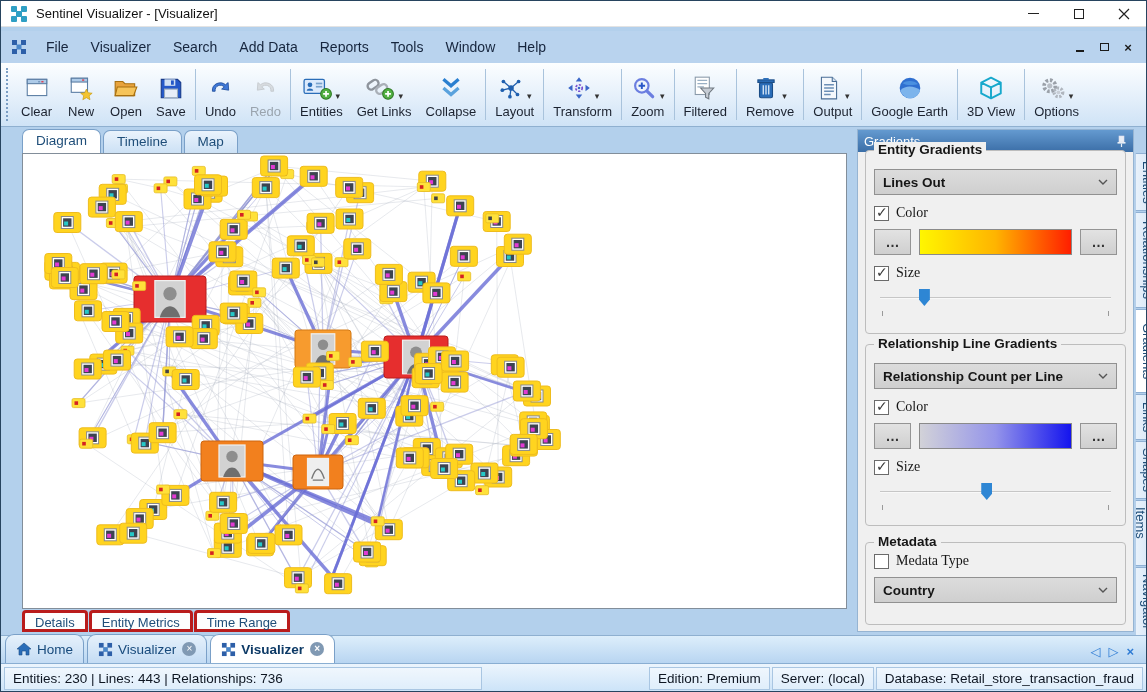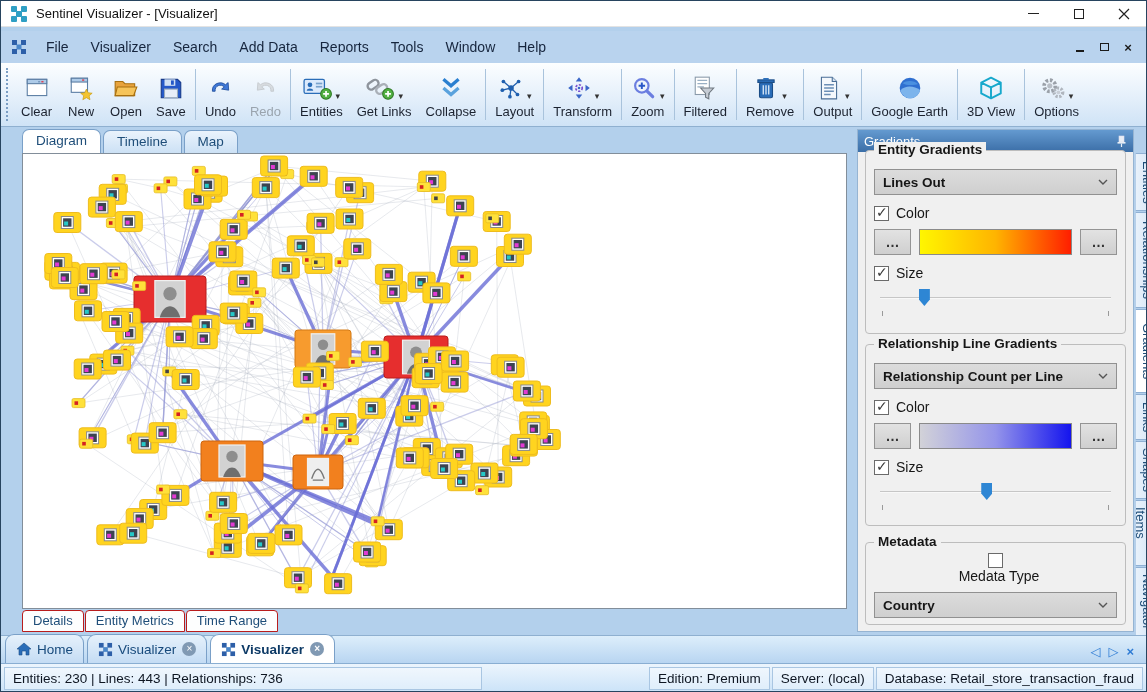--- a/index.html
+++ b/index.html
@@ -38,34 +38,34 @@
 
   
   .workspace{position:absolute;top:126px;left:13px;width:1147px;height:508px;background:#b3d0ec;}
   .tabstrip{position:absolute;left:8px;top:2px;height:24px;display:flex;align-items:flex-end;}
   .tab{height:23px;padding:3px 13px 0;margin-right:2px;font-size:13.5px;color:#1f4e79;background:linear-gradient(#eaf3fc,#cce1f5);border:1px solid #7aa0c8;border-bottom:none;border-radius:7px 7px 0 0;}
   .tab.active{background:#fff;height:24px;}
   .canvas{position:absolute;left:8px;top:26px;width:825px;height:456px;background:#fff;border:1px solid #828e9a;}
   .canvas svg{display:block;}
 
   .bottom-tabs{position:absolute;left:8px;top:483px;display:flex;}
-  .btab{height:22px;padding:2px 10px 0;margin-right:1px;font-size:13px;color:#1f4e79;background:#fdfefe;border:1px solid #b91c1c;border-radius:4px 4px 0 0;}
+  .btab{height:22px;padding:2px 10px 0;margin-right:1px;font-size:13px;color:#1f4e79;background:#fdfefe;border:3px solid #b91c1c;border-radius:4px 4px 0 0;}
 
   
   .right-panel{position:absolute;left:843px;top:2px;width:277px;height:503px;background:#f0f0f0;border:1px solid #96b4d2;}
   .panel-header{height:22px;background:linear-gradient(#649ad0,#3b6ea7);color:#fff;font-size:13px;display:flex;align-items:center;padding:0 6px;}
   .panel-header .spacer{flex:1;}
   .group{position:absolute;left:7px;width:261px;border:1px solid #bdbdbd;border-radius:4px;background:#f0f0f0;}
   .group-title{position:absolute;top:-9px;left:8px;background:#f0f0f0;padding:0 4px;font-size:13.5px;font-weight:bold;color:#161616;}
   .dropdown{height:26px;margin:0 8px;background:linear-gradient(#dcdcdc,#cfcfcf);border:1px solid #919191;display:flex;align-items:center;padding:0 8px;}
   .dropdown .dtext{flex:1;font-size:13.5px;font-weight:bold;color:#161616;}
   .checkrow{display:flex;align-items:center;margin:10px 8px 0;}
   .checkbox{width:15px;height:15px;background:#fff;border:1px solid #6a6a6a;position:relative;flex:none;}
   .checkbox.checked:after{content:"✓";position:absolute;left:1px;top:-3px;font-size:14px;font-weight:bold;color:#3a3a3a;}
-  .checklabel{font-size:14px;color:#161616;margin-left:7px;}
+  .checklabel{font-size:14px;color:#161616;margin-left:7px;font-family:Liberation Serif, serif;}
   .gradrow{display:flex;align-items:center;margin:8px 8px 0;}
   .dots-btn{width:37px;height:26px;background:linear-gradient(#e2e2e2,#cfcfcf);border:1px solid #949494;font-size:14px;font-weight:bold;color:#333;display:flex;align-items:center;justify-content:center;flex:none;}
   .gradbar{flex:1;height:26px;margin:0 8px;border:1px solid #8a8a8a;}
   .sliderwrap{position:relative;height:34px;margin:4px 14px 0;}
   .slider-track{position:absolute;left:0;right:0;top:12px;height:2px;background:#c6c6c6;border-bottom:1px solid #f8f8f8;}
   .slider-thumb{position:absolute;top:4px;width:11px;height:17px;background:#2e86d4;clip-path:polygon(0 0,100% 0,100% 62%,50% 100%,0 62%);}
   .slider-tick{position:absolute;top:26px;width:1px;height:5px;background:#9a9a9a;}
 
   
   .vtabs{position:absolute;left:1121px;top:26px;width:25px;display:flex;flex-direction:column;}
@@ -1663,21 +1663,21 @@
         <div class="sliderwrap">
           <span class="slider-track"></span>
           <span class="slider-thumb" id="rel-thumb" style="left: calc(46% - 5px);"></span>
           <span class="slider-tick" style="left:2px;"></span>
           <span class="slider-tick" style="right:2px;"></span>
         </div>
       </div>
 
       <div class="group" style="top:412px;height:83px;">
         <span class="group-title">Metadata</span>
-        <div class="checkrow" style="flex-direction:column;">
+        <div class="checkrow" style="">
           <span class="checkbox"></span>
           <span class="checklabel">Medata Type</span>
         </div>
         <div class="dropdown" style="margin-top:8px;">
           <span class="dtext">Country</span>
           <span class="icon">
               <svg width="10" height="6" viewBox="0 0 10 6">
                 <path d="M1 1 L5 5 L9 1" fill="none" stroke="#555" stroke-width="1.4"></path>
               </svg>
             </span>

